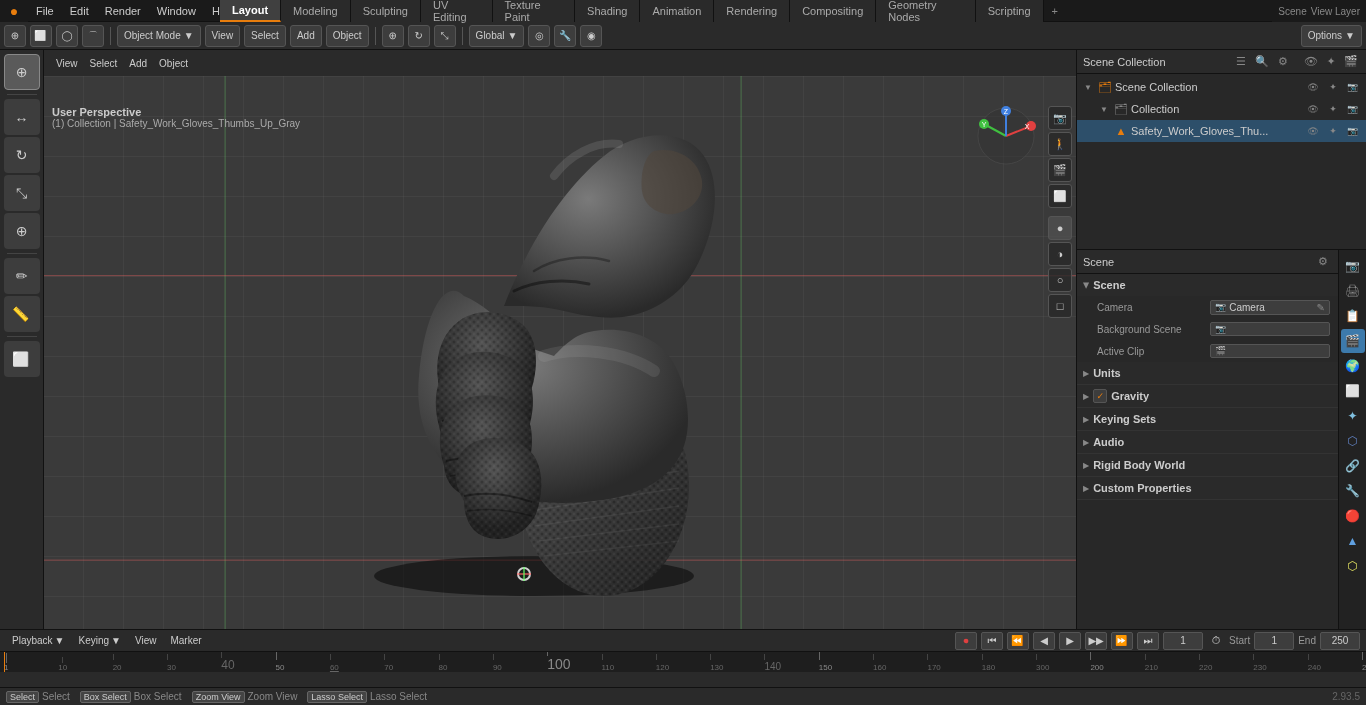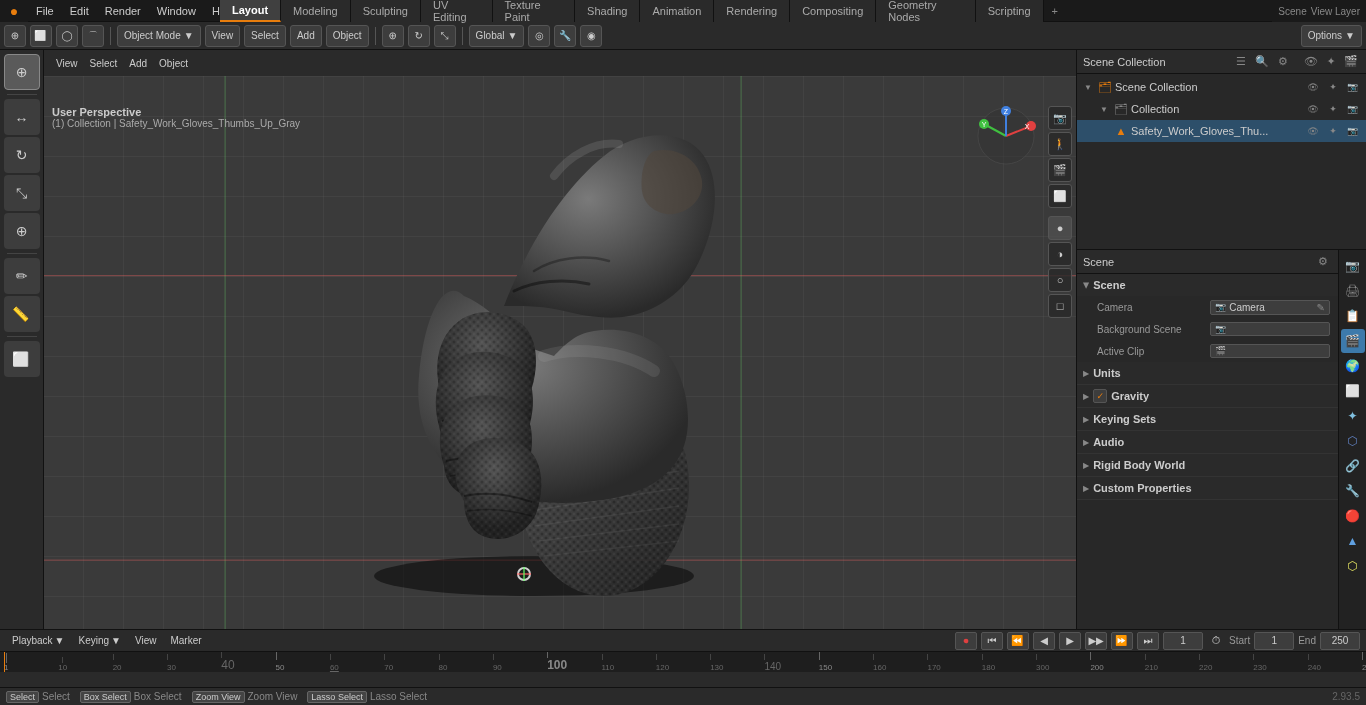--- a/index.html
+++ b/index.html
@@ -1023,21 +1023,21 @@
               <span style="font-size:8px;color:#666;">10</span>
             </div>
           <div style="position:absolute;left:8%;bottom:0;"><div style="height:6px;width:1px;background:#444;"></div><span style="font-size:8px;color:#666;">20</span></div>
           <div style="position:absolute;left:12%;bottom:0;"><div style="height:6px;width:1px;background:#444;"></div><span style="font-size:8px;color:#666;">30</span></div>
           <div style="position:absolute;left:16%;bottom:0;"><div style="height:6px;width:1px;background:#444;"></div><span style="font-size:12px;color:#666;">40</span></div>
           <div style="position:absolute;left:20%;bottom:0;"><div style="height:10px;width:1px;background:#666;"></div><span style="font-size:8px;color:#888;">50</span></div>
           <div style="position:absolute;left:24%;bottom:0;"><div style="height:6px;width:1px;background:#444;"></div><span style="font-size:8px;color:#666;text-decoration:underline;">60</span></div>
           <div style="position:absolute;left:28%;bottom:0;"><div style="height:6px;width:1px;background:#444;"></div><span style="font-size:8px;color:#666;">70</span></div>
           <div style="position:absolute;left:32%;bottom:0;"><div style="height:6px;width:1px;background:#444;"></div><span style="font-size:8px;color:#666;">80</span></div>
           <div style="position:absolute;left:36%;bottom:0;"><div style="height:6px;width:1px;background:#444;"></div><span style="font-size:8px;color:#666;">90</span></div>
-          <div style="position:absolute;left:40%;bottom:0;"><div style="height:10px;width:1px;background:#666;"></div><span style="font-size:12px;color:#888;font-weight:bold;">100</span></div>
+          <div style="position:absolute;left:40%;bottom:0;"><div style="height:10px;width:1px;background:#666;"></div><span style="font-size:14px;color:#888;">100</span></div>
           <div style="position:absolute;left:44%;bottom:0;"><div style="height:6px;width:1px;background:#444;"></div><span style="font-size:8px;color:#666;">110</span></div>
           <div style="position:absolute;left:48%;bottom:0;"><div style="height:6px;width:1px;background:#444;"></div><span style="font-size:8px;color:#666;">120</span></div>
           <div style="position:absolute;left:52%;bottom:0;"><div style="height:6px;width:1px;background:#444;"></div><span style="font-size:8px;color:#666;">130</span></div>
           <div style="position:absolute;left:56%;bottom:0;"><div style="height:6px;width:1px;background:#444;"></div><span style="font-size:10px;color:#666;">140</span></div>
           <div style="position:absolute;left:60%;bottom:0;"><div style="height:10px;width:1px;background:#666;"></div><span style="font-size:8px;color:#888;margin-top:24px;">150</span></div>
           <div style="position:absolute;left:64%;bottom:0;"><div style="height:6px;width:1px;background:#444;"></div><span style="font-size:8px;color:#666;">160</span></div>
           <div style="position:absolute;left:68%;bottom:0;"><div style="height:6px;width:1px;background:#444;"></div><span style="font-size:8px;color:#666;">170</span></div>
           <div style="position:absolute;left:72%;bottom:0;"><div style="height:6px;width:1px;background:#444;"></div><span style="font-size:8px;color:#666;">180</span></div>
           <div style="position:absolute;left:76%;bottom:0;"><div style="height:6px;width:1px;background:#444;"></div><span style="font-size:8px;color:#666;">300</span></div>
           <div style="position:absolute;left:80%;bottom:0;"><div style="height:10px;width:1px;background:#666;"></div><span style="font-size:8px;color:#888;">200</span></div>

